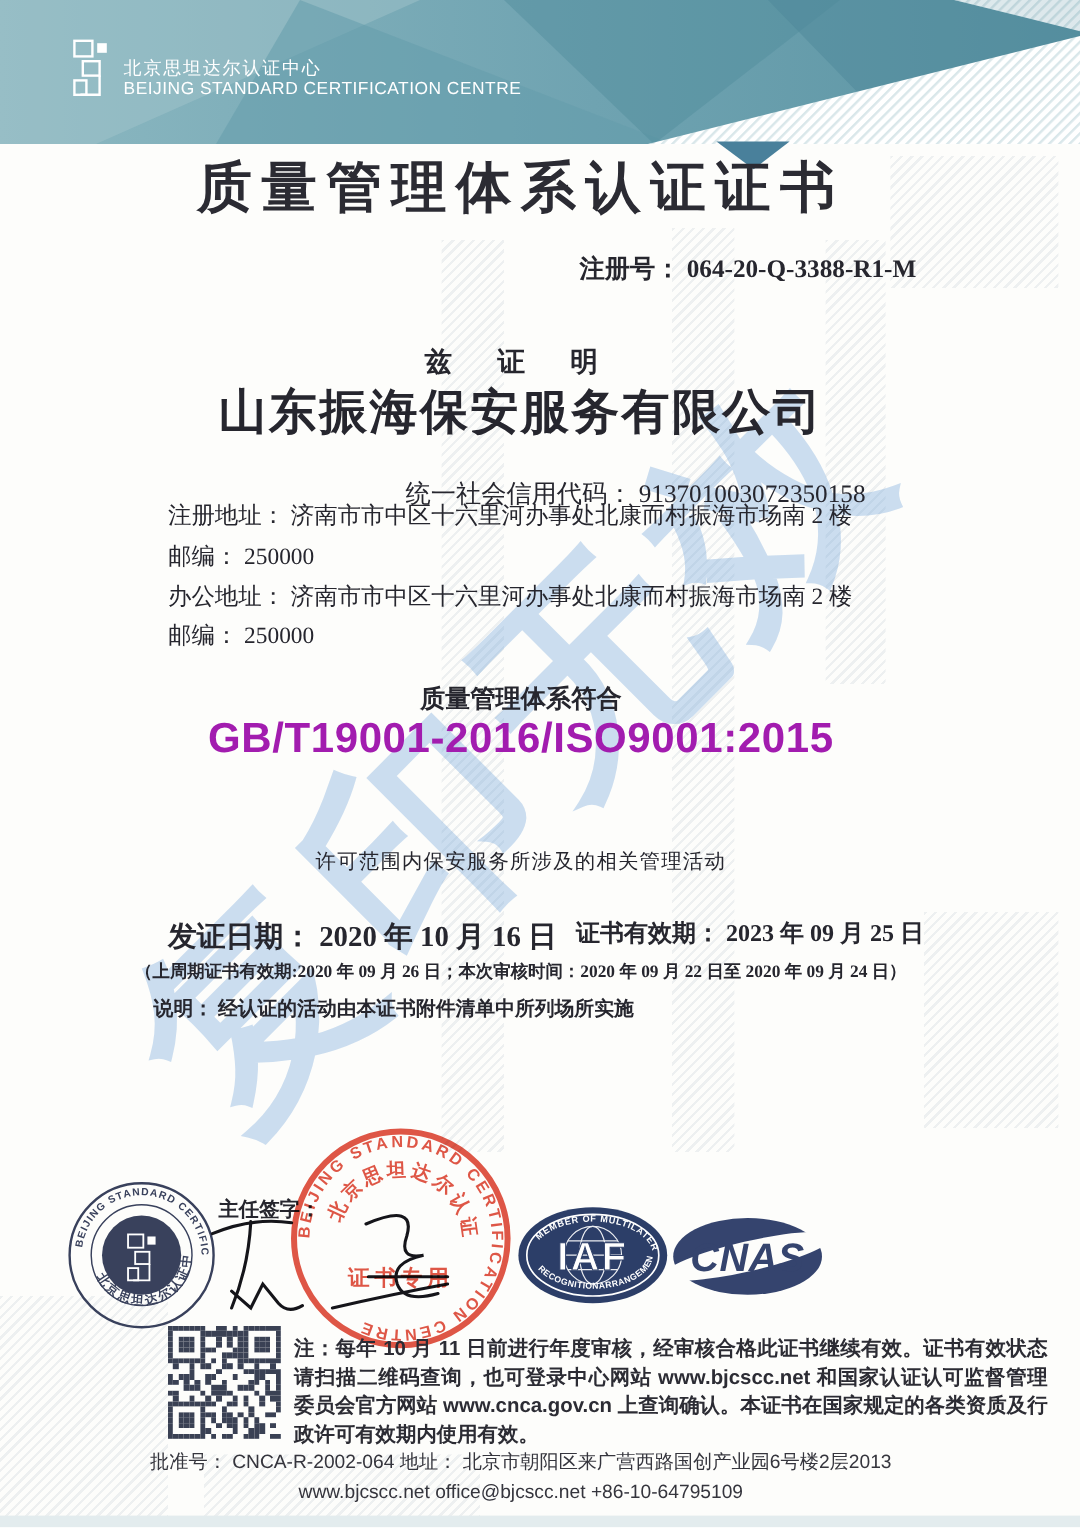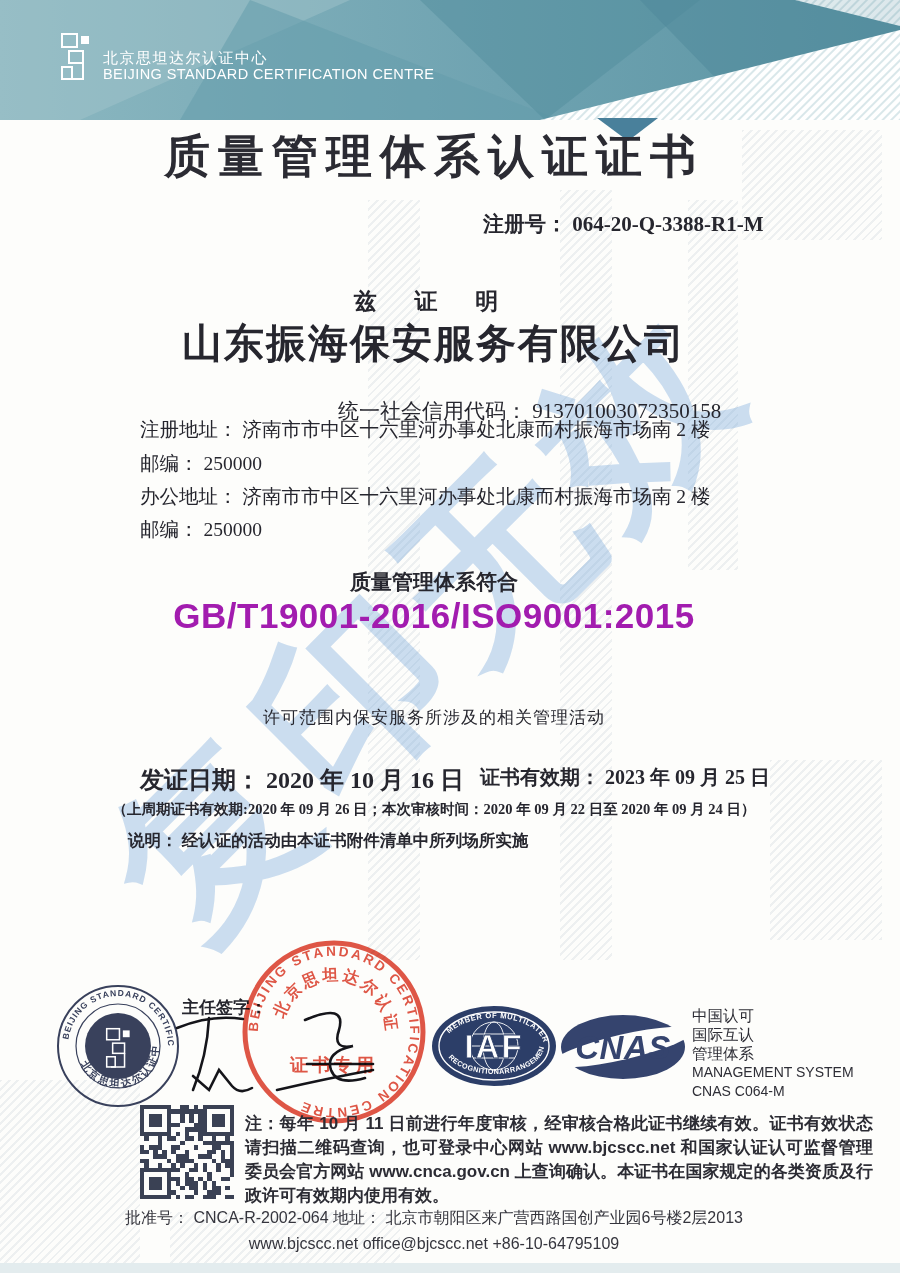--- a/index.html
+++ b/index.html
@@ -188,27 +188,20 @@
       <textPath href="#iafBot" startOffset="10%">RECOGNITIONARRANGEMENT</textPath>
     </text>
   </svg>
 
   <svg class="abs" style="left:558px;top:1012px;" width="130" height="70" viewBox="0 0 130 70">
     <ellipse cx="65" cy="35" rx="62" ry="32" fill="#35446e"></ellipse>
     <ellipse cx="65" cy="35" rx="72" ry="12.5" fill="#fdfdfb" transform="rotate(-13 65 35)"></ellipse>
     <text x="65" y="47" text-anchor="middle" font-family="Liberation Sans, DejaVu Sans, sans-serif" font-size="33" font-weight="bold" font-style="italic" fill="#35446e" letter-spacing="0.5">CNAS</text>
   </svg>
 
-  <div id="cnastext" class="abs">
-    <div>中国认可</div>
-    <div>国际互认</div>
-    <div>管理体系</div>
-    <div class="en">MANAGEMENT SYSTEM</div>
-    <div class="en">CNAS C064-M</div>
-  </div>
 
   <div id="qr" class="abs">
       <div class="on"></div>
       <div class="on"></div>
       <div class="on"></div>
       <div class="on"></div>
       <div class="on"></div>
       <div class="on"></div>
       <div class="on"></div>
       <div></div>

